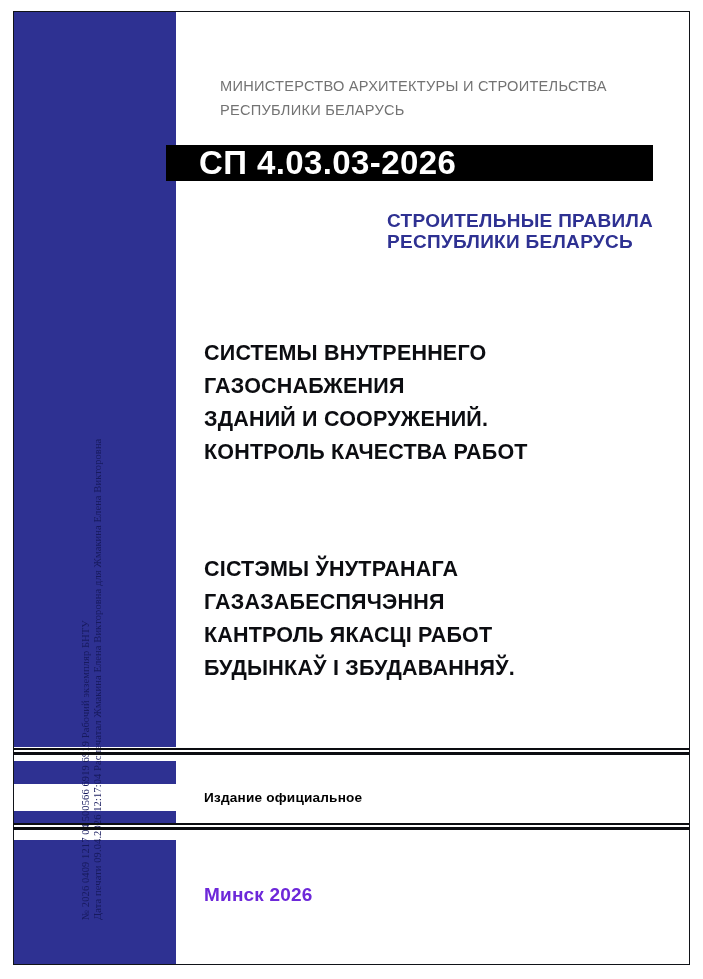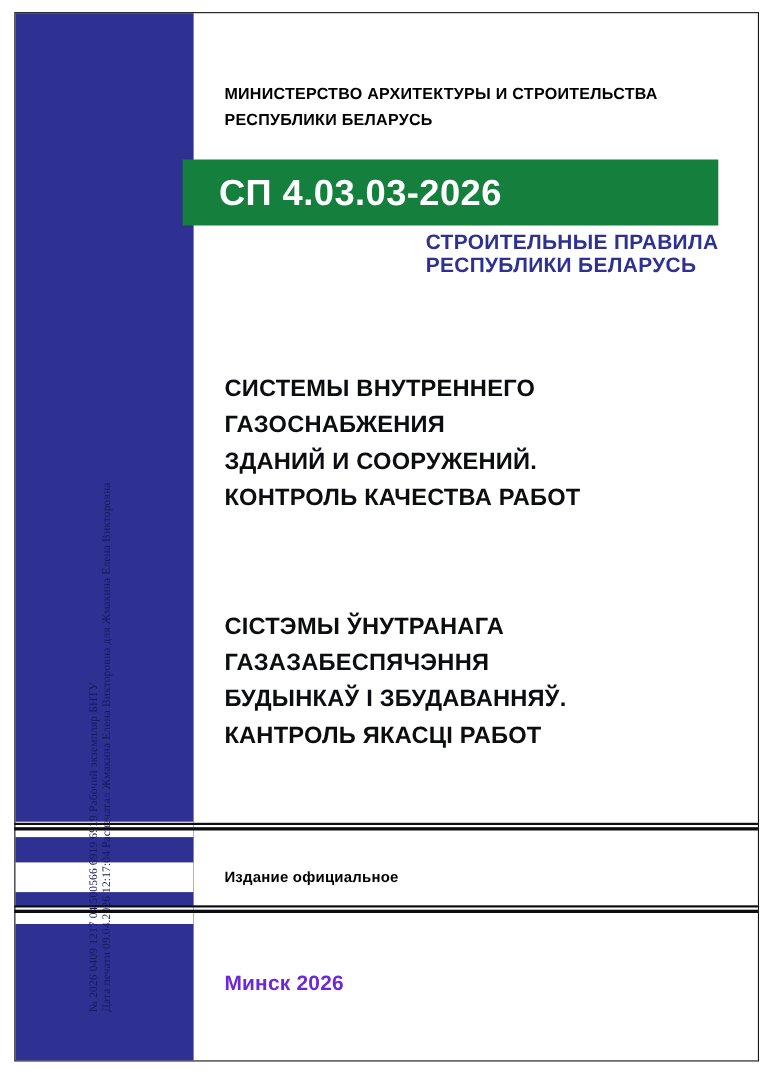--- a/index.html
+++ b/index.html
@@ -81,39 +81,39 @@
     position: absolute;
     left: 176px;
     top: 12px;
     width: 513px;
     height: 952px;
   }
 
   
   .ministry {
     position: absolute;
-    left: 28px;
+    left: 44px;
     top: 62px;
     width: 450px;
     font-size: 14.6px;
     line-height: 24px;
     letter-spacing: 0.25px;
-    color: #000000;
-    font-weight: 700;
+    color: #737373;
+    font-weight: 400;
   }
   .ministry .ln { display: block; }
 
   
   .code-band {
     position: absolute;
     left: -10px;
     top: 133px;
     width: 487px;
-    height: 60px;
-    background: #15803d;
+    height: 36px;
+    background: #000000;
   }
   .code-band .code-text {
     position: absolute;
     left: 33px;
     top: 50%;
     transform: translateY(-50%);
     color: #ffffff;
     font-size: 33px;
     font-weight: 700;
     letter-spacing: 0.4px;
@@ -234,22 +234,22 @@
     <div class="title-ru">
       <span class="ln">СИСТЕМЫ ВНУТРЕННЕГО</span>
       <span class="ln">ГАЗОСНАБЖЕНИЯ</span>
       <span class="ln">ЗДАНИЙ И СООРУЖЕНИЙ.</span>
       <span class="ln">КОНТРОЛЬ КАЧЕСТВА РАБОТ</span>
     </div>
 
     <div class="title-be">
       <span class="ln">СІСТЭМЫ ЎНУТРАНАГА</span>
       <span class="ln">ГАЗАЗАБЕСПЯЧЭННЯ</span>
+      <span class="ln">КАНТРОЛЬ ЯКАСЦІ РАБОТ</span>
       <span class="ln">БУДЫНКАЎ І ЗБУДАВАННЯЎ.</span>
-      <span class="ln">КАНТРОЛЬ ЯКАСЦІ РАБОТ</span>
     </div>
 
     <div class="rule r-top"></div>
 
     <div class="edition">Издание официальное</div>
 
     <div class="rule r-middle"></div>
 
     <div class="city">Минск 2026</div>
 

